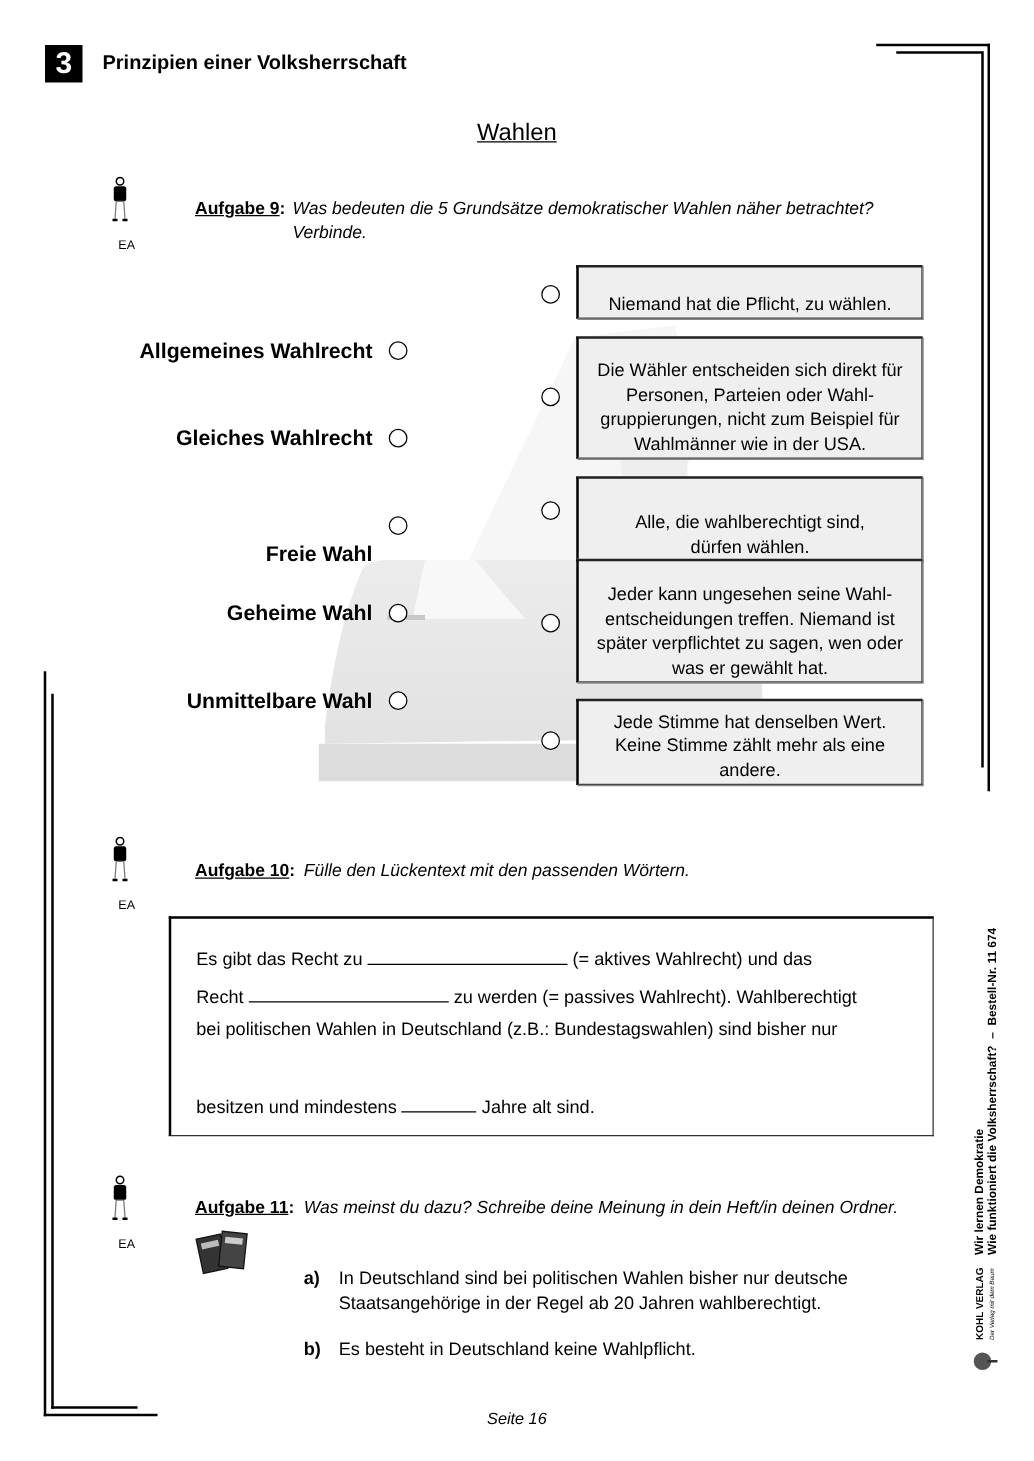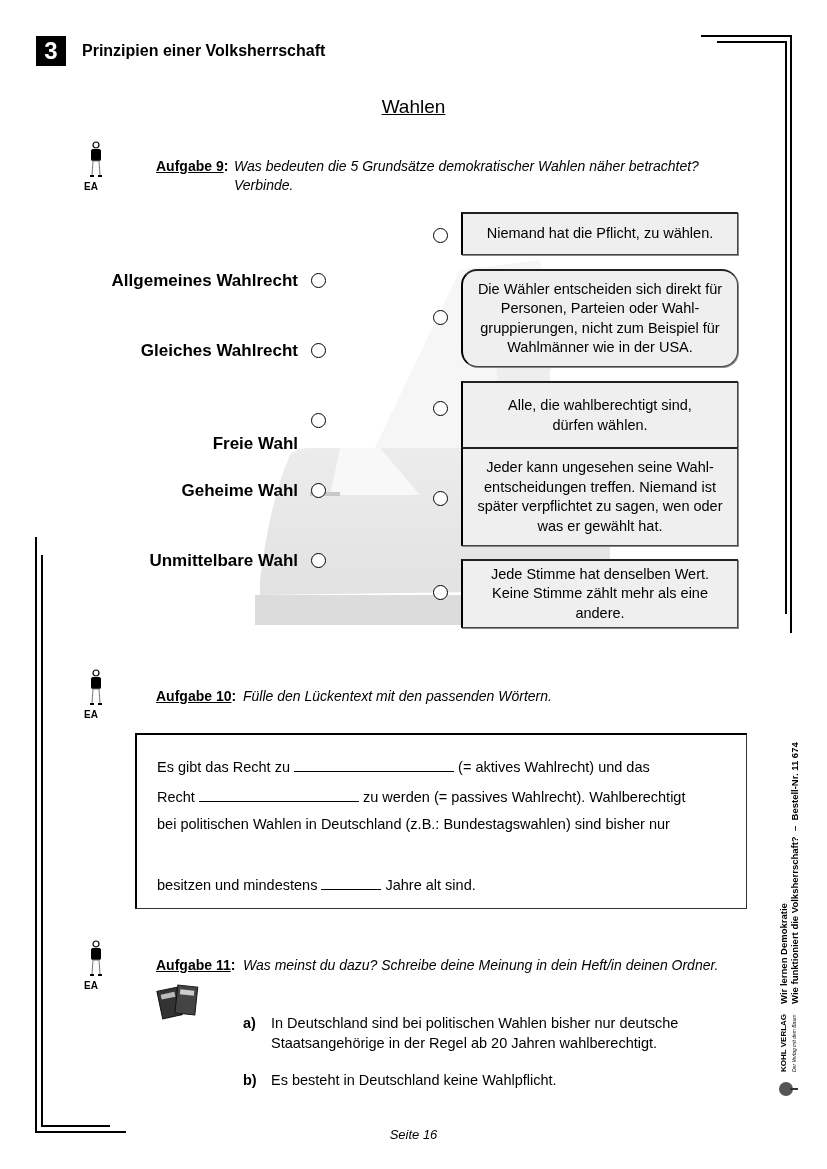--- a/index.html
+++ b/index.html
@@ -13,36 +13,36 @@
   
   #chapter-num { left:36px; top:36px; width:30px; height:30px; background:#000; color:#fff;
     font-weight:bold; font-size:24px; text-align:center; line-height:30px; }
   #chapter-title { left:82px; top:42px; font-weight:bold; font-size:16px; }
   #section-title { left:0; width:827px; top:96px; text-align:center; font-size:19px; }
   #section-title span { text-decoration:underline; }
 
   
   .person { position:absolute; width:24px; height:56px; }
   .person svg { display:block; margin:0 auto; }
-  .person .ea { font-size:10px; font-weight:bold; text-align:left; margin-top:2px; }
+  .person .ea { font-size:10px; font-weight:normal; text-align:right; margin-top:12px; }
 
   .task-label { position:absolute; font-weight:bold; font-size:14px; }
   .task-label .u { text-decoration:underline;margin-left:22px; }
   .task-text { position:absolute; font-style:italic; font-size:14px; line-height:19px; }
 
   
   #ballot { left:250px; top:250px; width:360px; height:380px; }
 
   
   .term { position:absolute; right:529px; font-weight:bold; font-size:17px; white-space:nowrap; }
   .circle { position:absolute; width:15px; height:15px; border:1.5px solid #000; border-radius:50%; background:#fff; box-sizing:border-box; }
   .def { position:absolute; left:461px; width:277px; background:#efefef;
     border-left:2.5px solid #000; border-top:2px solid #222; border-right:1px solid #444; border-bottom:1px solid #444;
     font-size:14.5px; line-height:19.5px; text-align:center; box-sizing:border-box;
-    display:flex; align-items:center; justify-content:center; padding:0 8px;
+    display:flex; align-items:flex-end; justify-content:center; padding:0 8px;
     box-shadow:1px 1px 0 #888; }
 
   
   #cloze-box { left:135px; top:733px; width:612px; height:176px; box-sizing:border-box;
     border:1px solid #333; border-left:2.5px solid #000; border-top:2px solid #000; background:#fff; }
   .cloze-line { position:absolute; left:20px; font-size:14.5px; white-space:nowrap; }
   .blank { display:inline-block; border-bottom:1px solid #000; height:14px; vertical-align:baseline; }
 
   
   .item { position:absolute; left:243px; font-size:14.5px; line-height:19.5px; }
@@ -110,21 +110,21 @@
 <div class="circle" style="left:311px; top:413px;"></div>
 <div class="circle" style="left:311px; top:483px;"></div>
 <div class="circle" style="left:311px; top:553px;"></div>
 
 <div class="circle" style="left:433px; top:228px;"></div>
 <div class="def" style="top:212px; height:43px;">
     <span>Niemand hat die Pflicht, zu wählen.</span>
   </div>
 
 <div class="circle" style="left:433px; top:310px;"></div>
-<div class="def" style="top:269px; height:98px;border-radius:16px;">
+<div class="def" style="top:269px; height:98px;">
     <span style="width:250px;">Die Wähler entscheiden sich direkt für Personen, Parteien oder Wahl-gruppierungen, nicht zum Beispiel für Wahlmänner wie in der USA.</span>
   </div>
 
 <div class="circle" style="left:433px; top:401px;"></div>
 <div class="def" style="top:381px; height:68px;">
     <span style="width:215px;">Alle, die wahlberechtigt sind, dürfen wählen.</span>
   </div>
 
 <div class="circle" style="left:433px; top:491px;"></div>
 <div class="def" style="top:447px; height:99px;">

